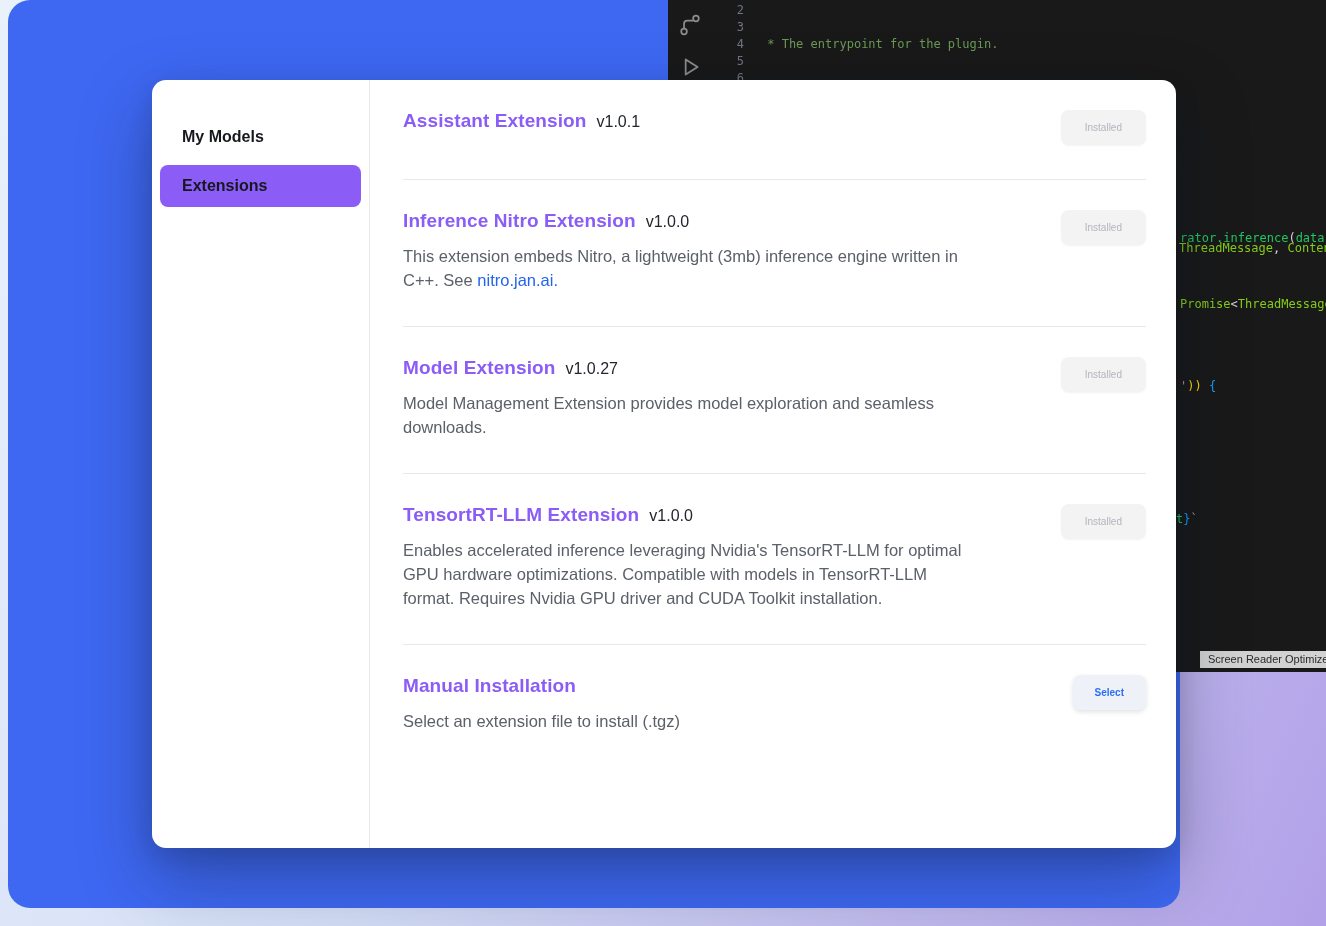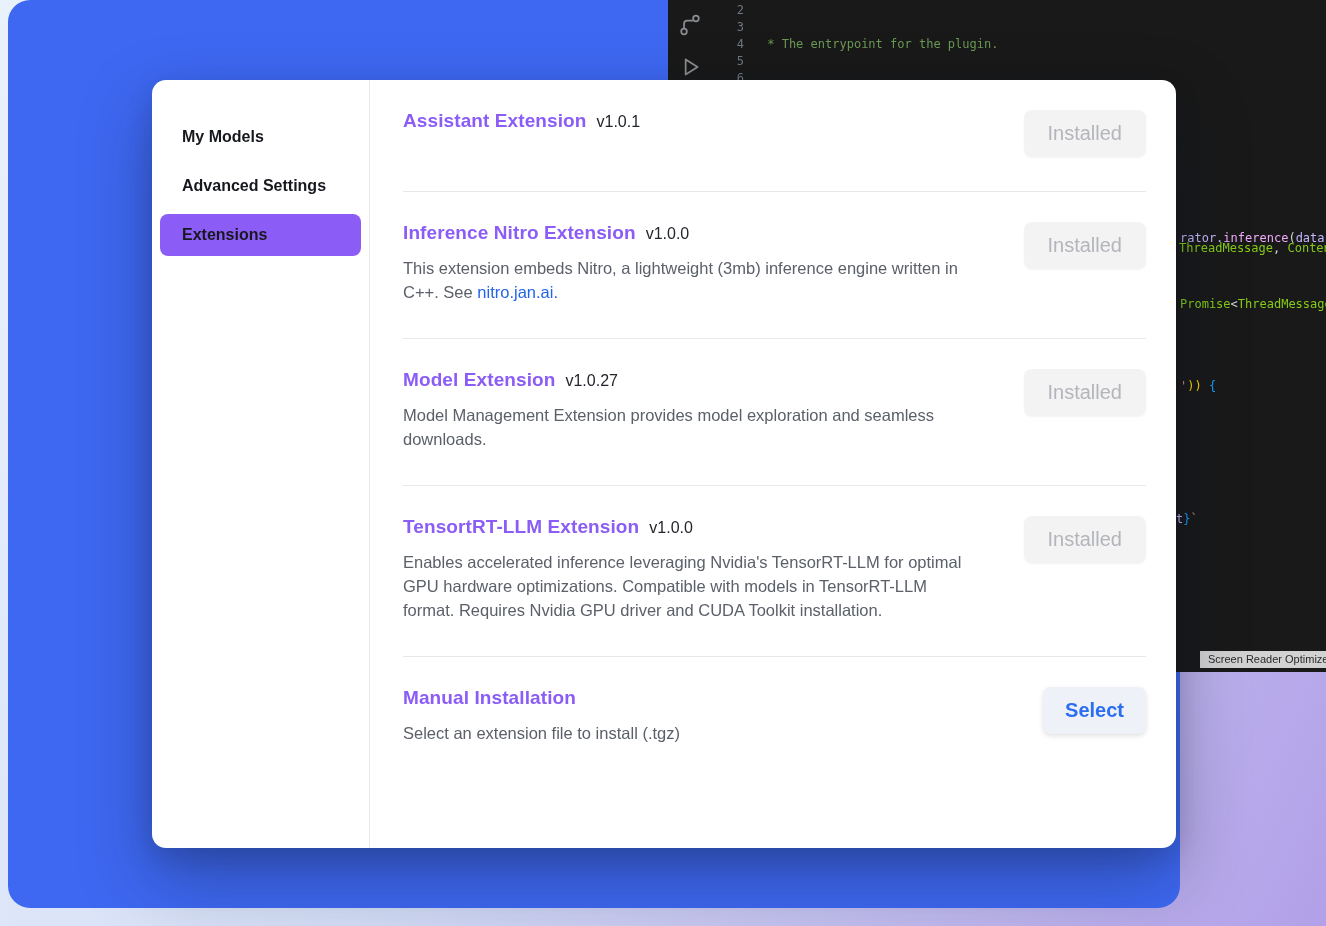--- a/index.html
+++ b/index.html
@@ -22,24 +22,24 @@
   }
   .activity-icon { position:absolute; left:9px; width:26px; height:26px; color:#8a8d91; }
   .activity-icon svg { width:100%; height:100%; display:block; }
   .gutter { position:absolute; left:50px; top:2px; width:26px; text-align:right; color:#6e7681; line-height:17px; }
   .gutter div { height:17px; }
   .code { position:absolute; left:92px; top:2px; line-height:17px; white-space:pre; }
   .code .line { height:17px; }
   .tok-comment { color:#6a9955; }
   .tok-kw { color:#c586c0; }
   .tok-brace { color:#ffd700; }
-  .tok-var { color:#c4b5fd; }
+  .tok-var { color:#22c55e; }
   .tok-type { color:#84cc16; }
   .tok-punct { color:#d4d4d4; }
-  .tok-fn { color:#f0abfc;margin-top:12px; }
+  .tok-fn { color:#22c55e;margin-top:12px; }
   .tok-str { color:#ce9178; }
   .tok-brace2 { color:#179fff; }
   .fragment { position:absolute; white-space:pre; line-height:16px; }
   .statusbar { position:absolute; left:0; right:0; bottom:0; height:24px; background:#191919; }
   .status-go { position:absolute; left:490px; top:5px; font-size:11px; color:#9da0a6; font-family:"DejaVu Sans Mono", monospace; }
   .status-chip {
     position:absolute; left:532px; top:3px; height:17px; padding:2px 8px;
     background:#d2d2d2; color:#2b2b2b; font-size:11px; white-space:nowrap;
     font-family:"Liberation Sans", sans-serif;
   }
@@ -64,21 +64,21 @@
   }
   .row.last { border-bottom:none; }
   .row-main { max-width:560px; }
   .row-head { display:flex; align-items:baseline; }
   .row-title { font-size:19px; font-weight:700; color:#8b5cf6; letter-spacing:.1px; }
   .row-version { font-size:16px; font-weight:400; color:#23262d; margin-left:10px; }
   .row-desc { margin-top:12px; font-size:16.5px; line-height:24px; color:#5b6069; }
   .link { color:#2563eb; cursor:pointer; text-decoration:none; }
   .btn {
     flex:none; border:none; border-radius:8px; padding:12px 24px;
-    font-family:inherit; font-size:20px; font-weight:500;
+    font-family:inherit; font-size:10px; font-weight:500;
     background:#f3f3f4; color:#b4b5bb; cursor:default;
     box-shadow:0 1px 2px rgba(0,0,0,.05);
   }
   .btn.select {
     background:#eef1f7; color:#2b6ef2; font-weight:600; cursor:pointer;
     padding:12px 22px; box-shadow:0 2px 5px rgba(0,0,0,.12);
   }
 </style>
 </head>
 <body>
@@ -127,21 +127,20 @@
   <div class="statusbar">
     <span class="status-go">go</span>
     <span class="status-chip">Screen Reader Optimize</span>
   </div>
 </div>
 
 <div class="modal">
 
   <div class="sidebar">
     <div class="side-item">My Models</div>
-    <div class="side-item">Advanced Settings</div>
     <div class="side-item active">Extensions</div>
   </div>
 
   <div class="content">
 
     <div class="row">
       <div class="row-main">
         <div class="row-head">
           <span class="row-title">Assistant Extension</span>
           <span class="row-version">v1.0.1</span>

